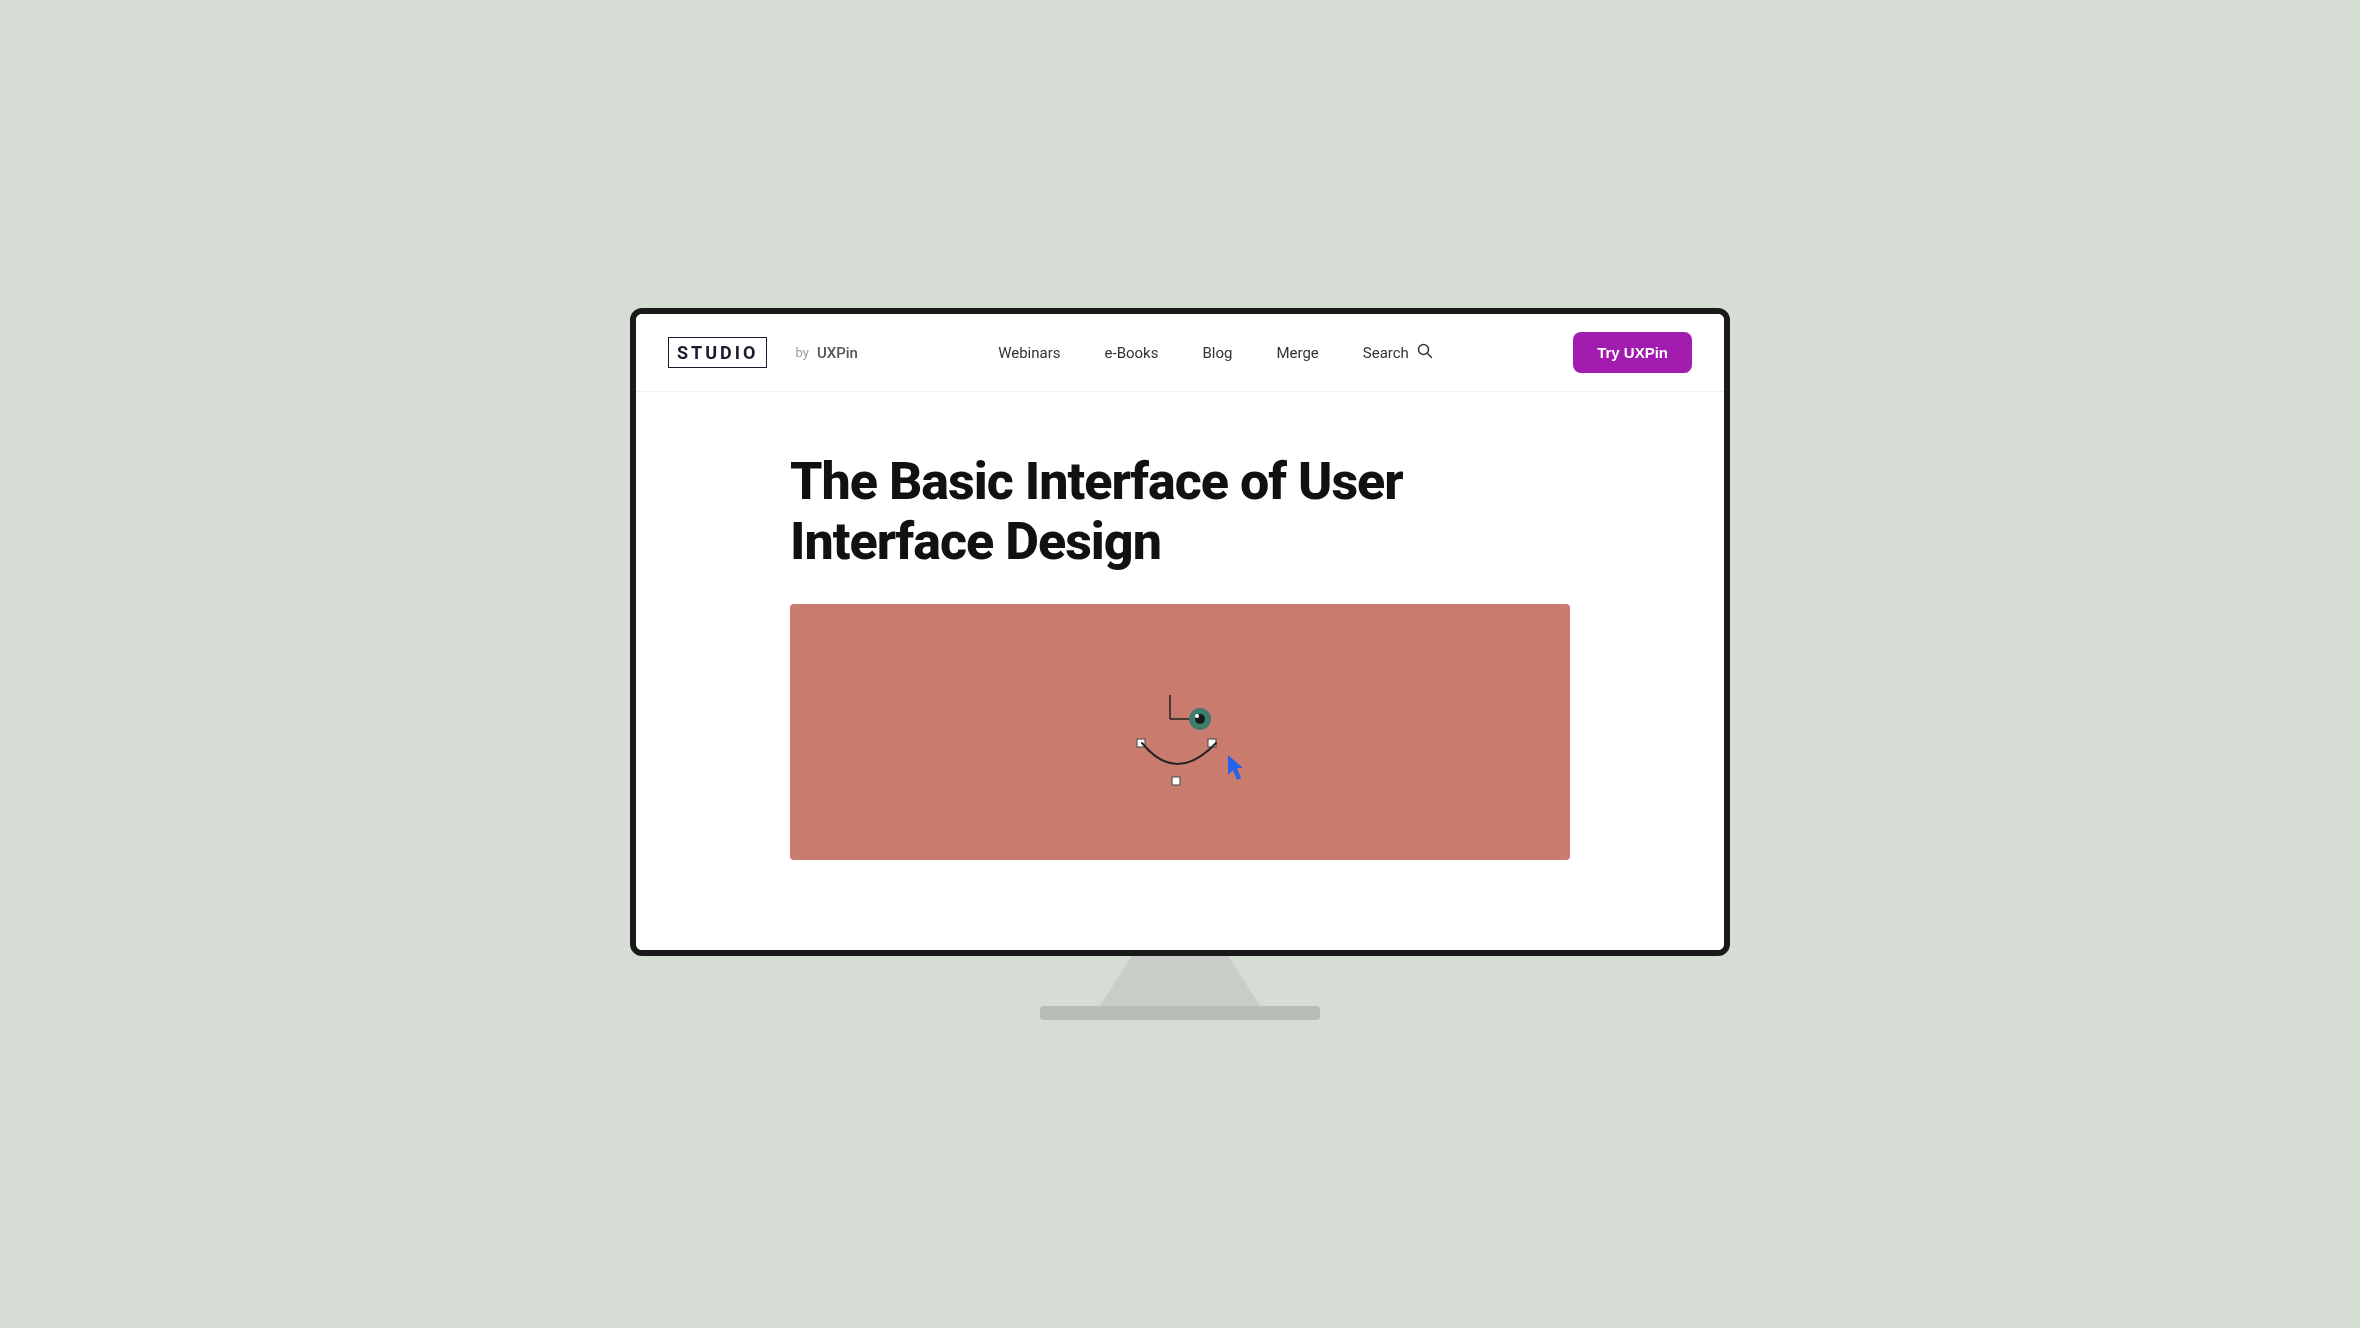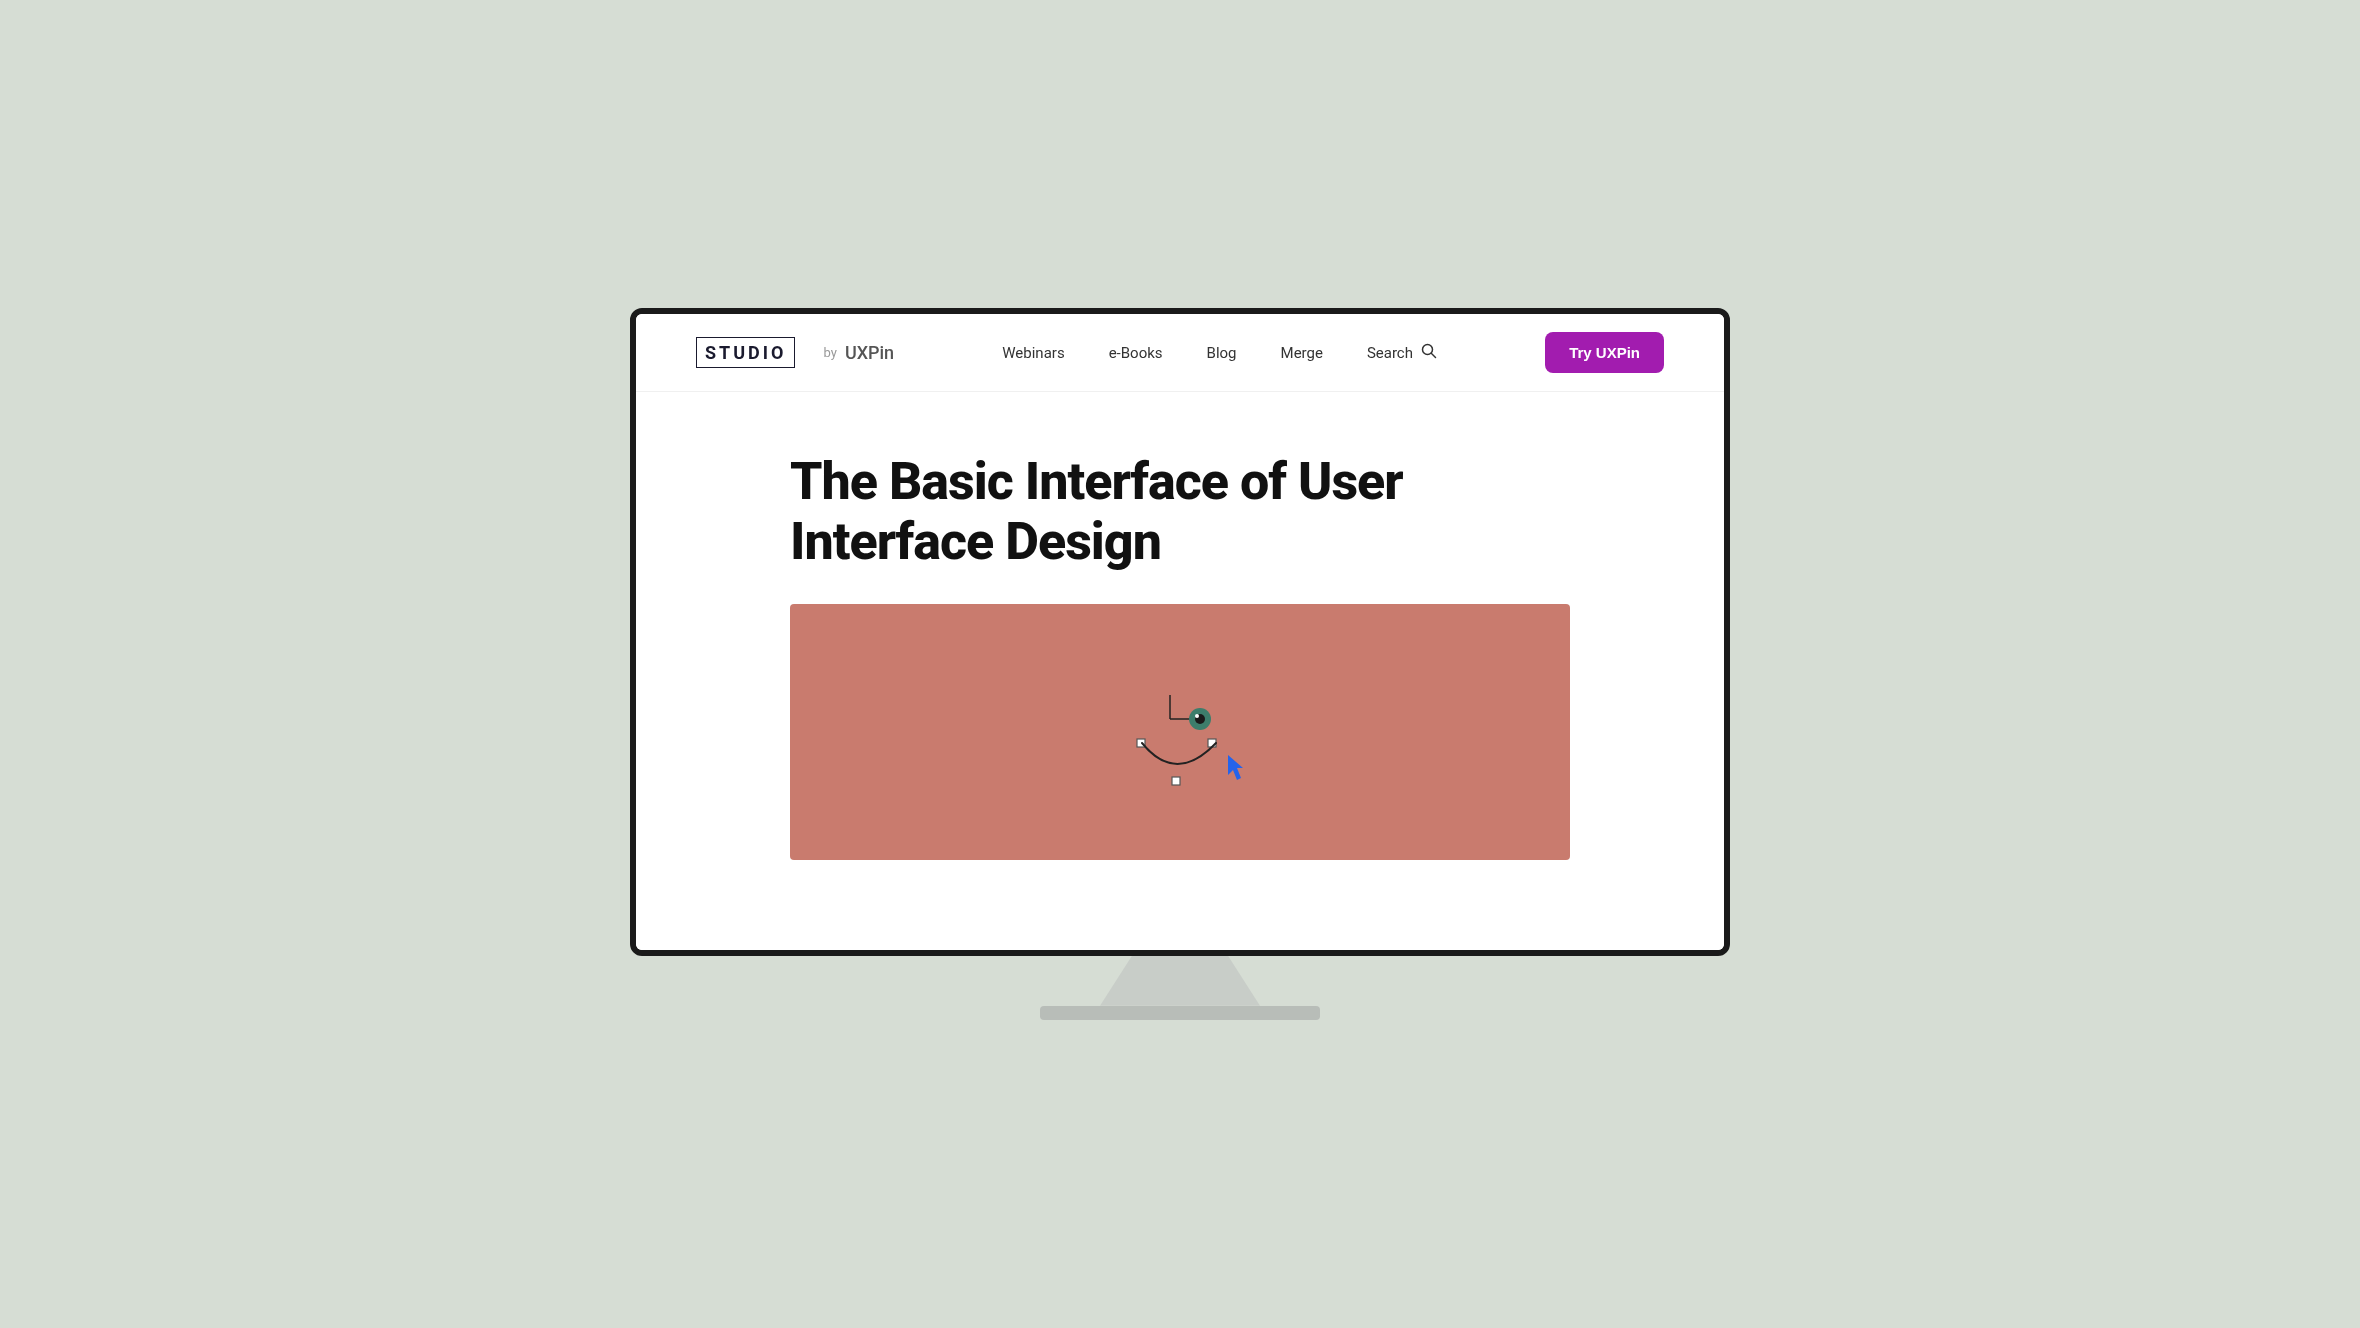--- a/index.html
+++ b/index.html
@@ -27,21 +27,21 @@
       border: 6px solid #1a1a1a;
       border-radius: 12px;
       overflow: hidden;
     }
 
     
     .navbar {
       display: flex;
       align-items: center;
       justify-content: space-between;
-      padding: 18px 60px;
+      padding: 18px 32px;
       background: #ffffff;
       border-bottom: 1px solid #f0f0f0;
     }
 
     .logo-area {
       display: flex;
       align-items: center;
       gap: 8px;
     }
 
@@ -54,21 +54,21 @@
       padding: 4px 8px;
     }
 
     .logo-by {
       font-size: 13px;
       color: #999;
       margin-left: 20px;
     }
 
     .logo-uxpin {
-      font-size: 18px;
+      font-size: 15px;
       color: #555;
       font-weight: 500;
     }
 
     .nav-links {
       display: flex;
       align-items: center;
       gap: 44px;
     }
 

